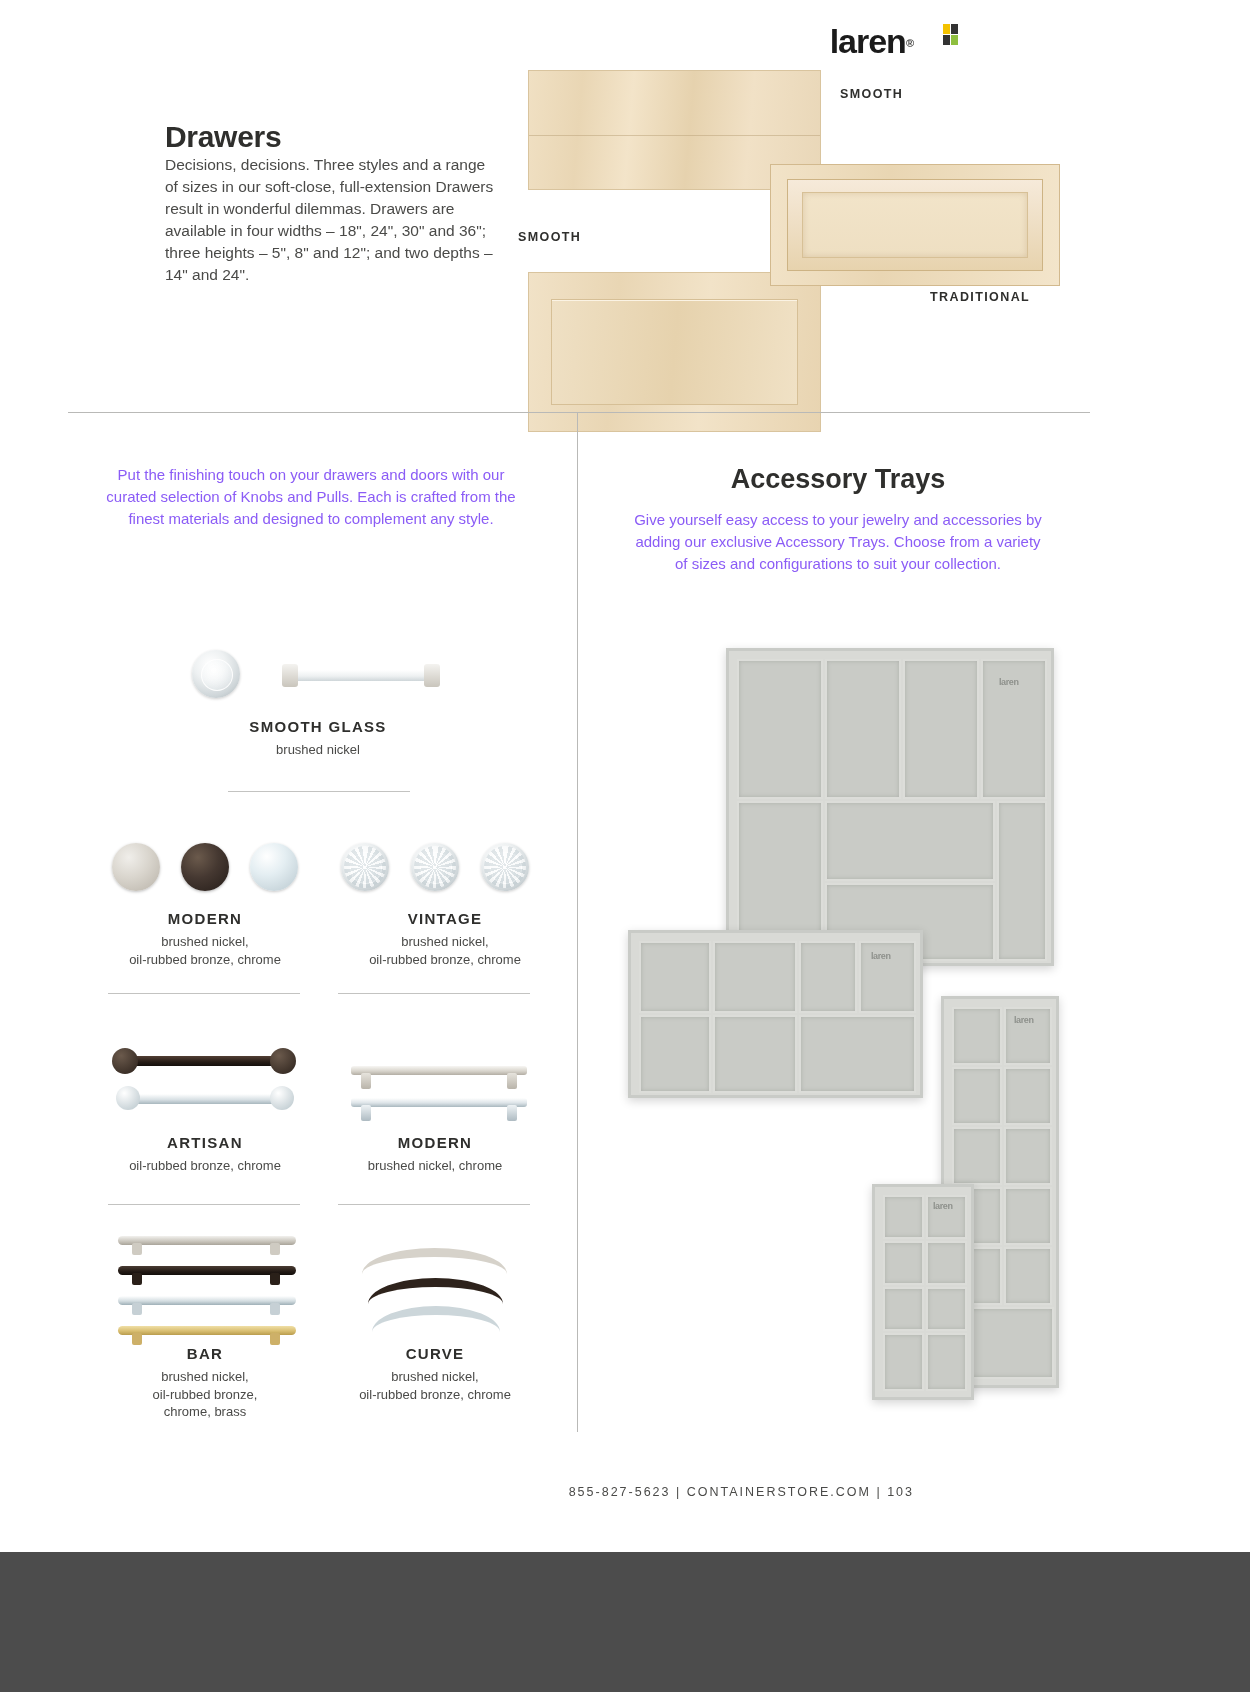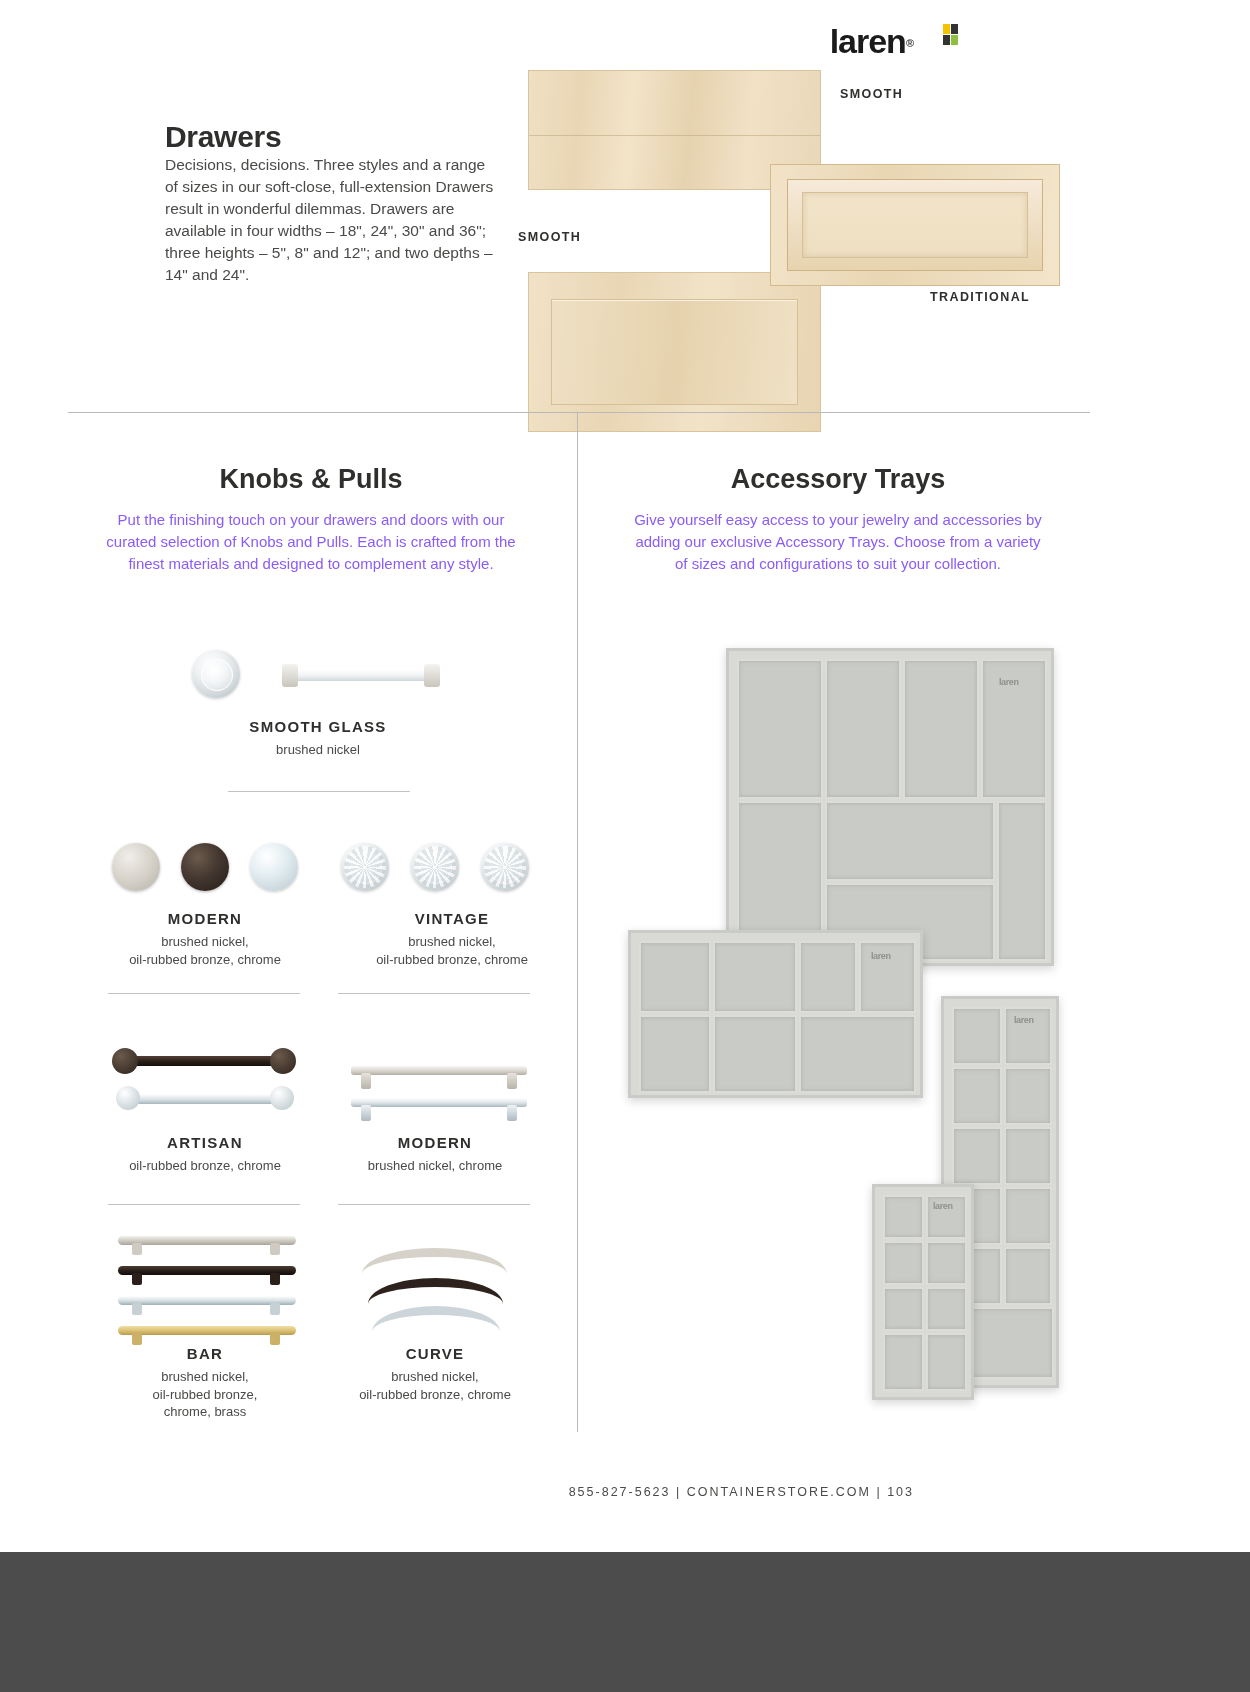--- a/index.html
+++ b/index.html
@@ -285,21 +285,20 @@
 
     <div class="art-label lbl-smooth">SMOOTH</div>
     <div class="art-label lbl-shaker">SMOOTH</div>
     <div class="art-label lbl-traditional">TRADITIONAL</div>
   </div>
 
   <div class="hr-top"></div>
   <div class="v-divider"></div>
 
   <div class="col-head kp-head">
-    <h2>Knobs &amp; Pulls</h2>
     <p>Put the finishing touch on your drawers and doors with our curated selection of Knobs and Pulls. Each is crafted from the finest materials and designed to complement any style.</p>
   </div>
 
   <div class="col-head at-head">
     <h2>Accessory Trays</h2>
     <p>Give yourself easy access to your jewelry and accessories by adding our exclusive Accessory Trays. Choose from a variety of sizes and configurations to suit your collection.</p>
   </div>
 
   <div>
     <div class="knob knob-glass" style="left:192px; top:650px; width:48px; height:48px;"></div>
@@ -325,21 +324,21 @@
       <p class="name">MODERN</p>
       <p class="finishes" style="white-space:pre-line;">brushed nickel,
 oil-rubbed bronze, chrome</p>
     </div>
   </div>
 
   <div>
     <div class="knob knob-glass knob-facet" style="left:341px; top:843px; width:48px; height:48px;"></div>
     <div class="knob knob-glass knob-facet" style="left:411px; top:843px; width:48px; height:48px;"></div>
     <div class="knob knob-glass knob-facet" style="left:481px; top:843px; width:48px; height:48px;"></div>
-    <div class="item" style="left:342px; top:910px; width:220px;">
+    <div class="item" style="left:335px; top:910px; width:220px;">
       <p class="name">VINTAGE</p>
       <p class="finishes" style="white-space:pre-line;">brushed nickel,
 oil-rubbed bronze, chrome</p>
     </div>
   </div>
 
   <div class="sep" style="left:108px; top:993px; width:192px;"></div>
   <div class="sep" style="left:338px; top:993px; width:192px;"></div>
 
   <div>

